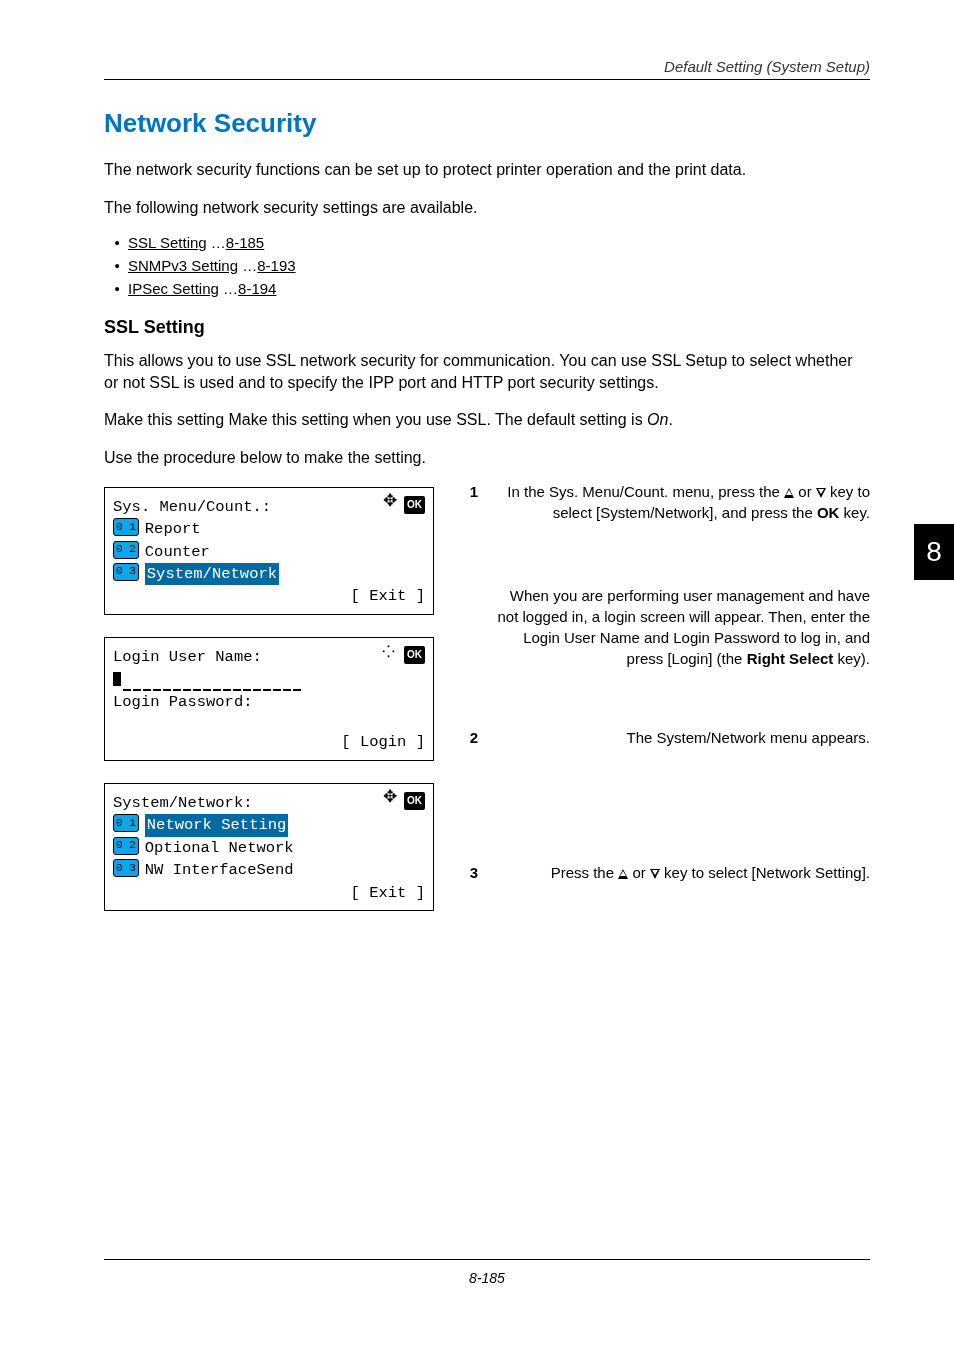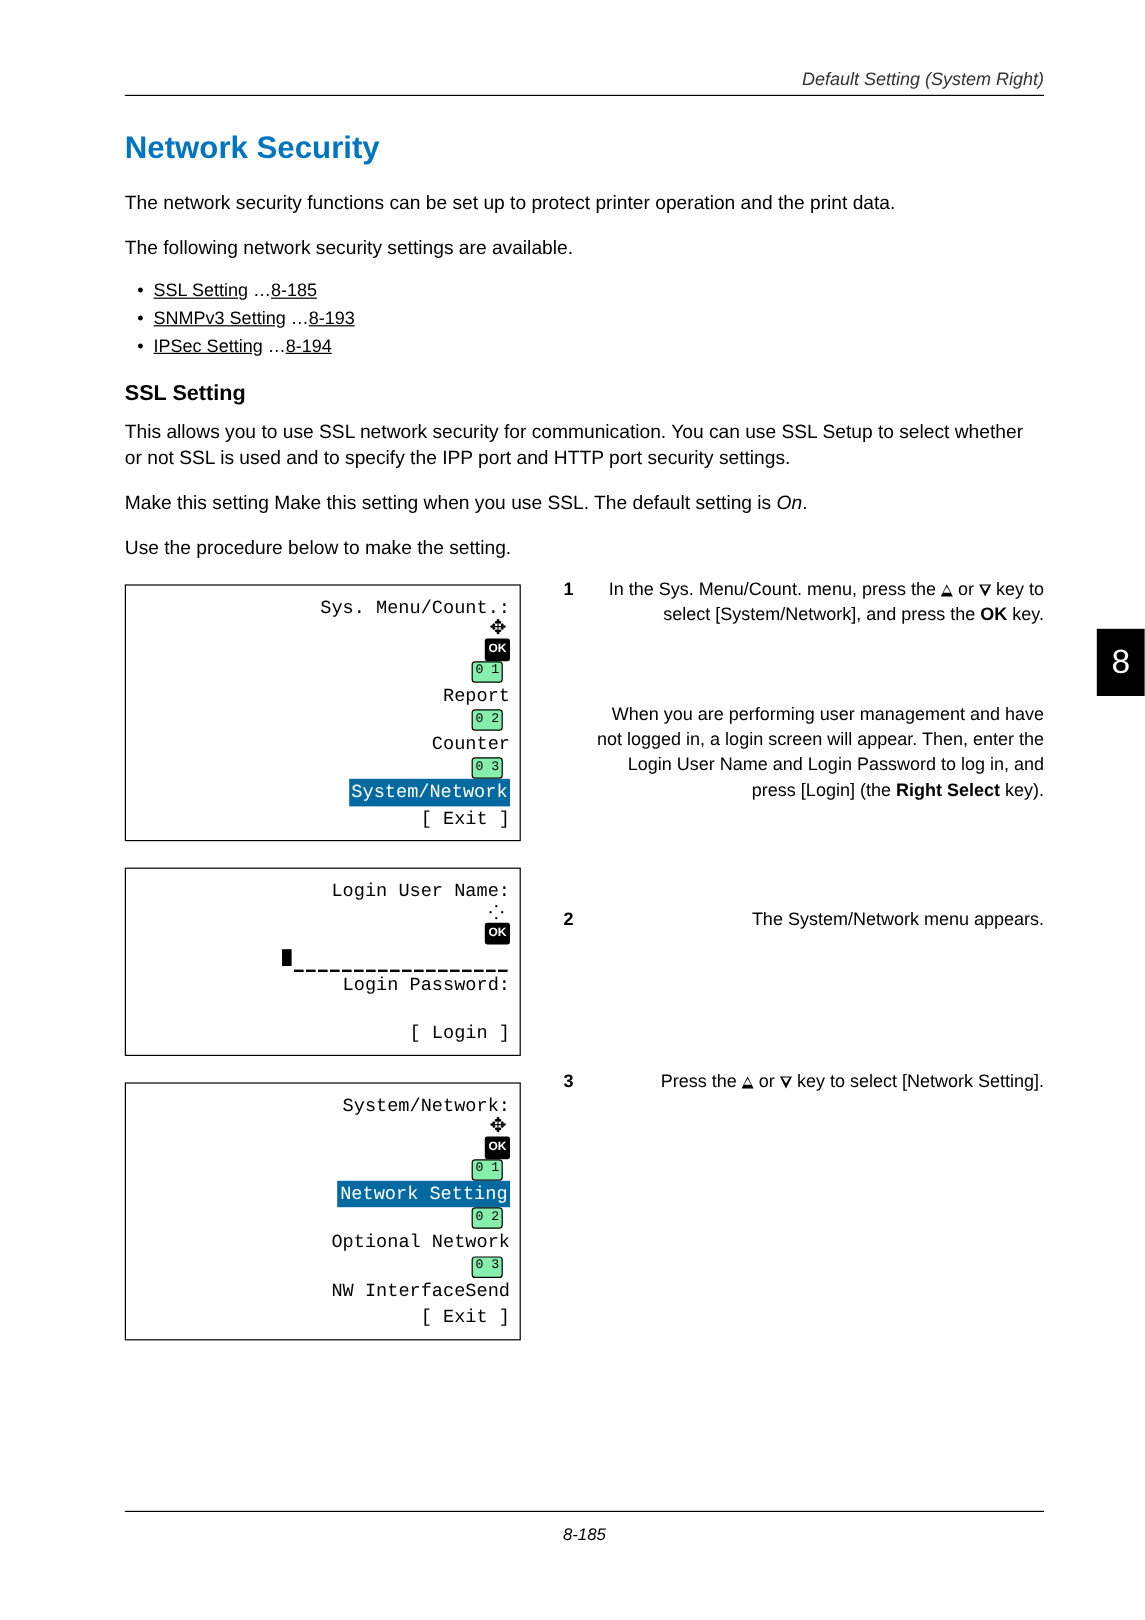--- a/index.html
+++ b/index.html
@@ -73,36 +73,36 @@
   .left-col { width: 330px; flex-shrink: 0; }
   .right-col { flex: 1; }
   .lcd {
     border: 1px solid #000;
     padding: 8px 8px 6px 8px;
     margin: 0 0 22px 0;
     font-family: "Courier New", monospace;
     font-size: 15.5px;
     line-height: 1.45;
   }
-  .lcd-row { display: flex; align-items: flex-end; min-height: 22px; flex-direction: column; }
+  .lcd-row { display: flex; align-items: flex-start; min-height: 22px; }
   .lcd-row .fill { flex: 1; }
   .numbox {
     display: inline-flex;
     align-items: center;
     justify-content: center;
     border: 1.4px solid #000;
     border-radius: 3px;
     font-family: "Courier New", monospace;
     font-size: 11px;
     line-height: 1;
     padding: 1px 2px;
     margin-right: 6px;
     min-width: 18px;
     height: 14px;
-    background: #86efac;
+    background: #0ea5e9;
   }
   .inv {
     background: #0369a1;
     color: #fff;
     padding: 0 2px;
   }
   .ok-badge {
     display: inline-flex;
     align-items: center;
     justify-content: center;
@@ -227,21 +227,21 @@
     text-align: center;
     font-style: italic;
     font-size: 14px;
   }
 </style>
 </head>
 <body>
 
 <div class="page">
 
-  <div class="header-right">Default Setting (System Right)</div>
+  <div class="header-right">Default Setting (System Setup)</div>
   <hr class="hr-top">
 
   <h1 class="title">Network Security</h1>
 
   <p class="body">The network security functions can be set up to protect printer operation and the print data.</p>
   <p class="body">The following network security settings are available.</p>
 
   <ul class="bullets">
     <li>
       <span class="u">SSL Setting</span><span> …</span><span class="u">8-185</span>
@@ -340,21 +340,21 @@
     </div>
 
     <div class="right-col">
       <div class="step" style="margin-top:-6px;">
         <div class="num">1</div>
         <div class="txt">
           <span>In the Sys. Menu/Count. menu, press the </span><span class="tri-up"></span><span> or </span><span class="tri-down"></span><span> key to select [System/Network], and press the </span><b>OK</b><span> key.</span>
         </div>
       </div>
 
-      <div class="step" style="margin-top:62px; margin-bottom:87px;">
+      <div class="step" style="margin-top:62px; margin-bottom:58px;">
         <div class="num"></div>
         <div class="txt">
           <span>When you are performing user management and have not logged in, a login screen will appear. Then, enter the Login User Name and Login Password to log in, and press [Login] (the </span><b>Right Select</b><span> key).</span>
         </div>
       </div>
 
       <div class="step" style="margin-top:22px; margin-bottom:114px;">
         <div class="num">2</div>
         <div class="txt">The System/Network menu appears.</div>
       </div>

